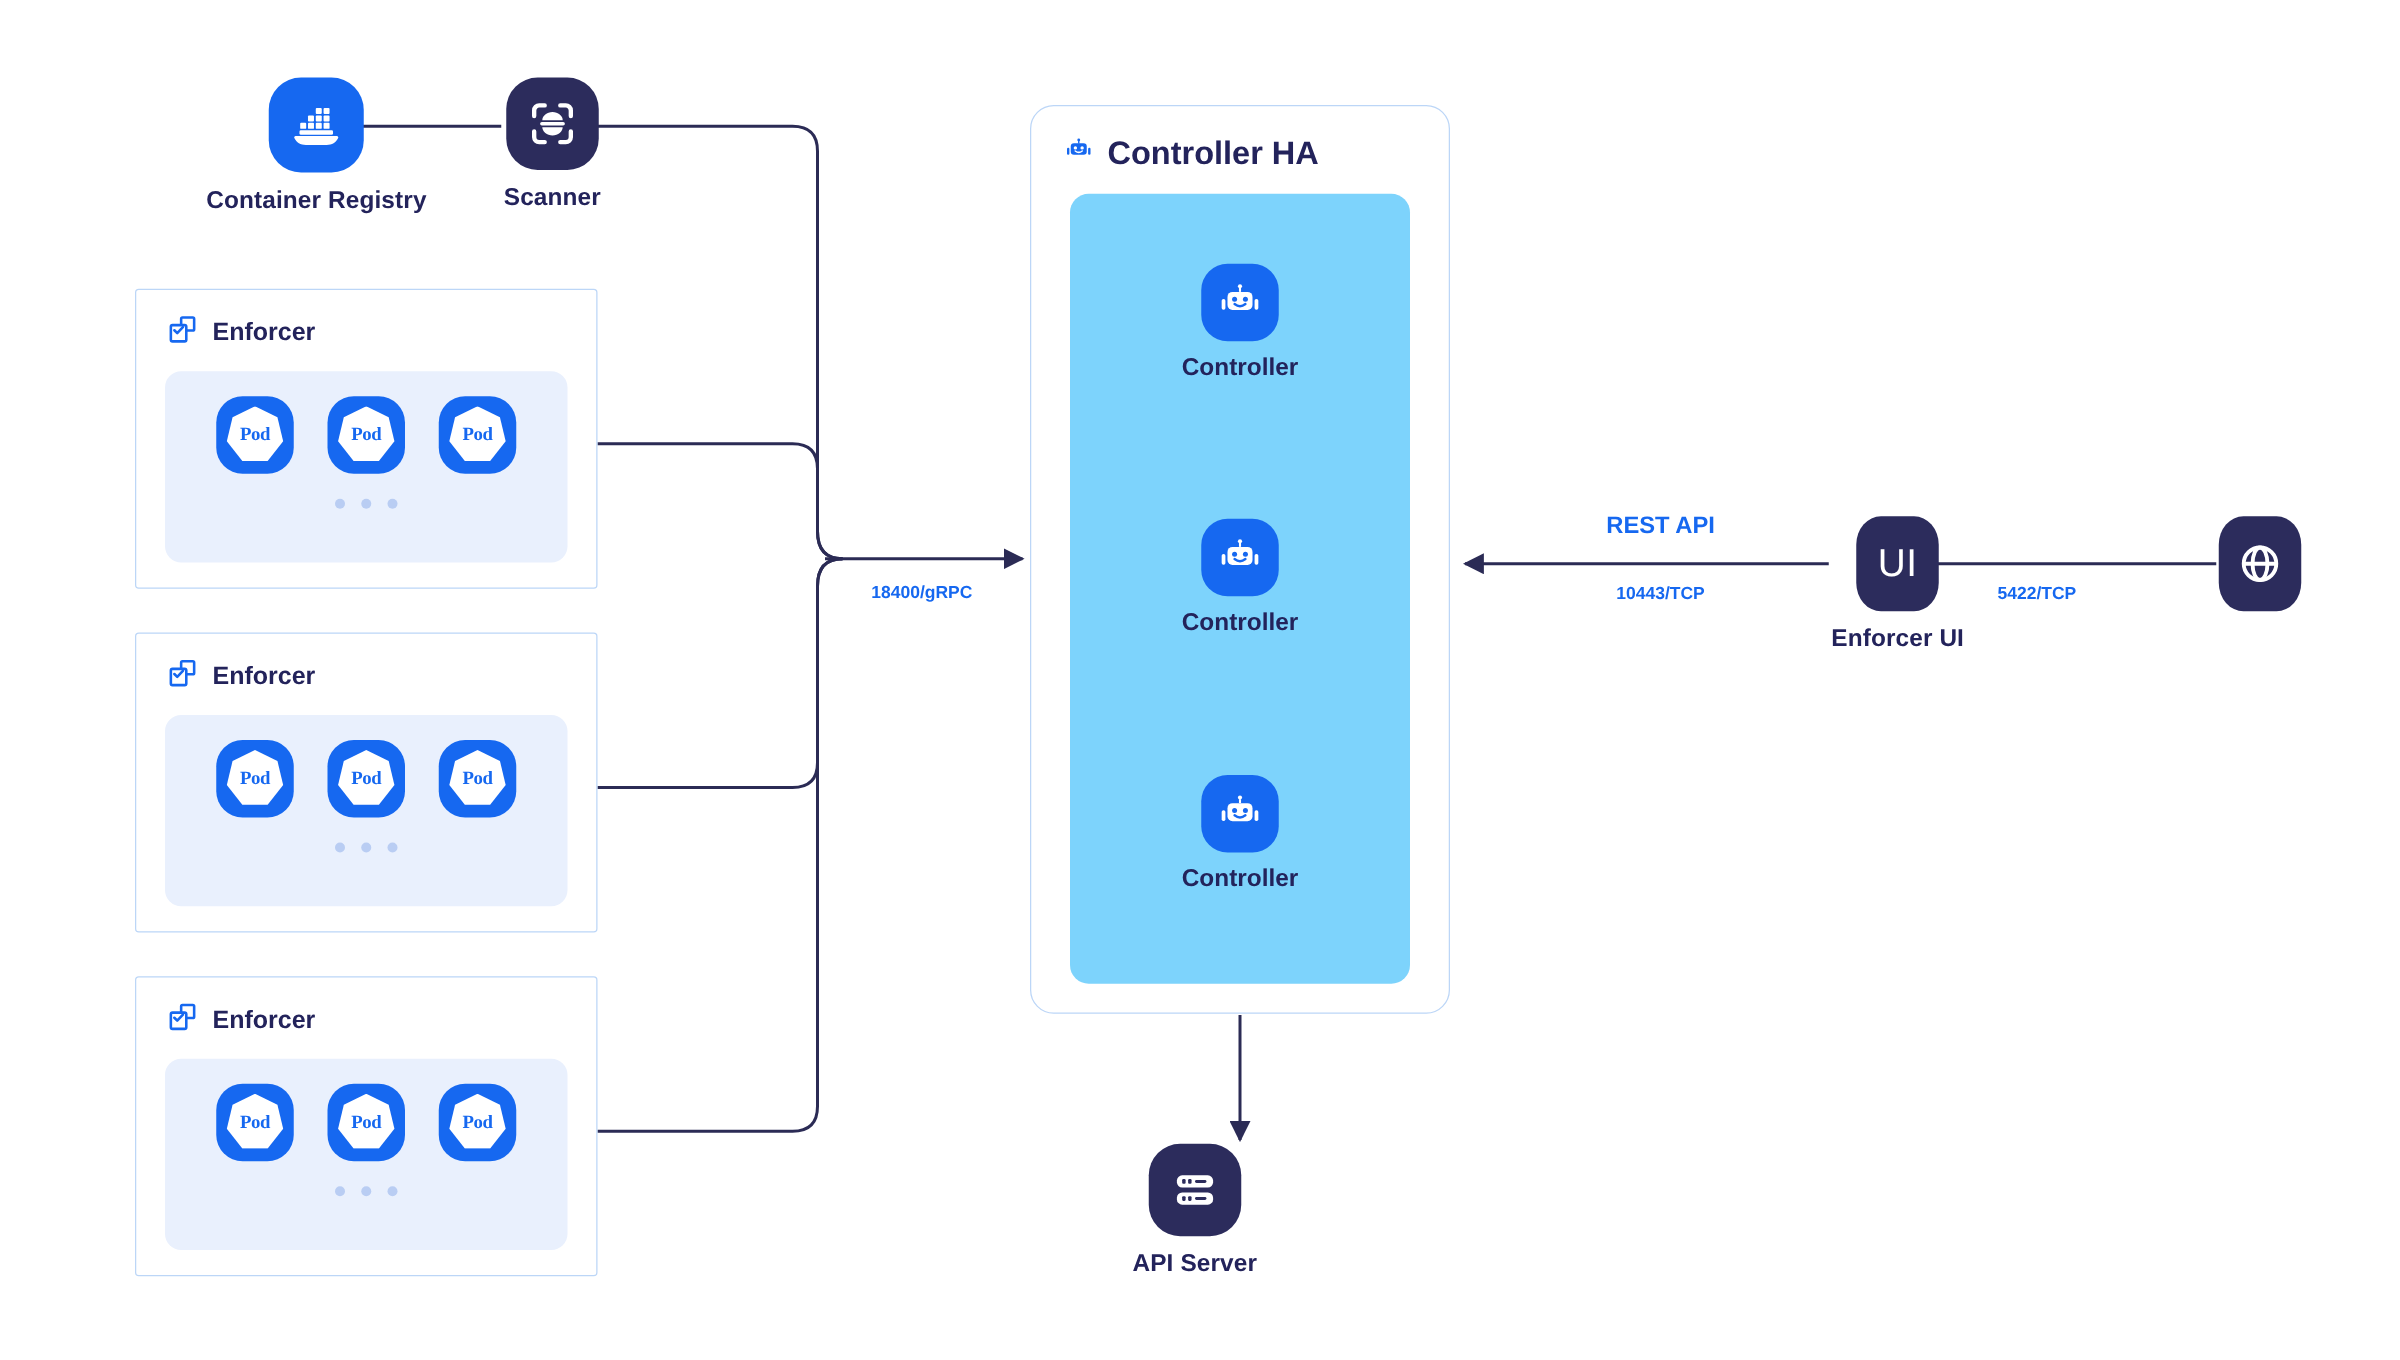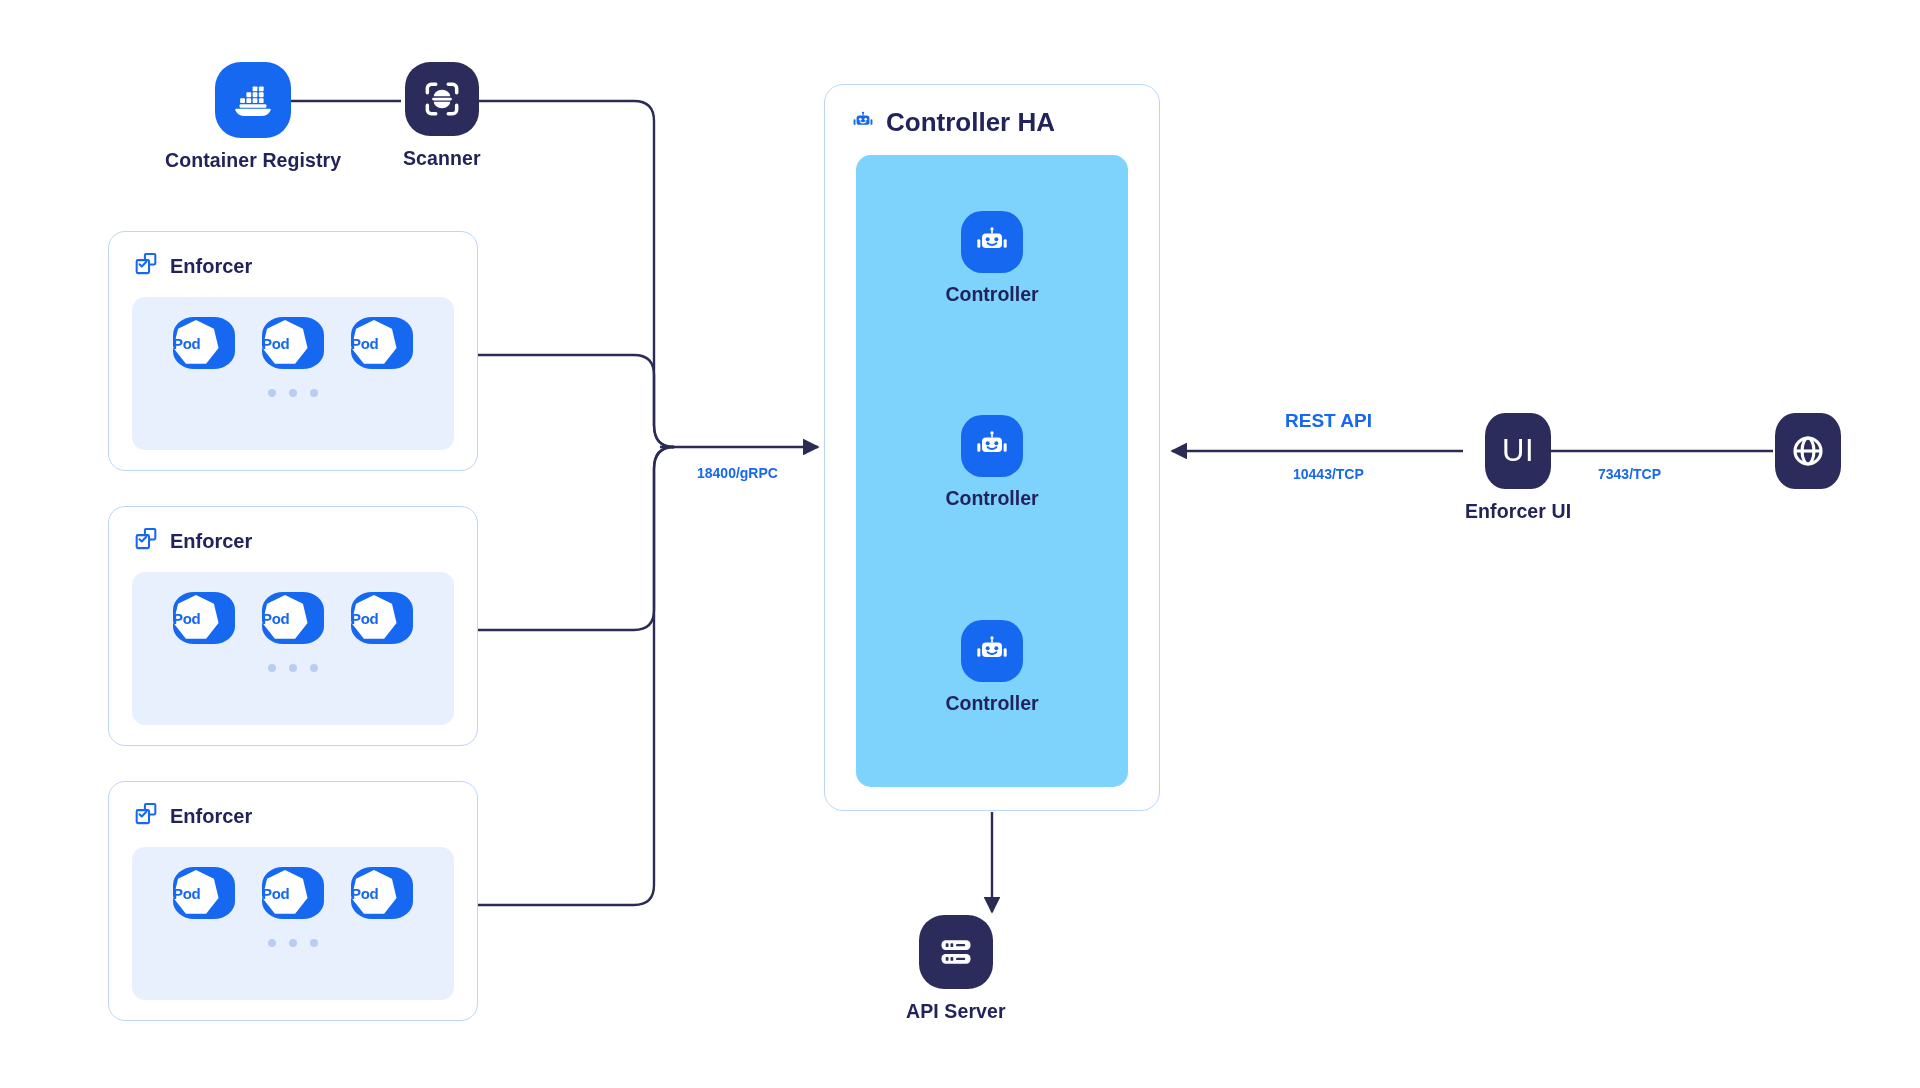--- a/index.html
+++ b/index.html
@@ -47,21 +47,21 @@
     color: #23235b;
     letter-spacing: .1px;
     white-space: nowrap;
   }
   
   .enforcer-card {
     position: absolute;
     width: 370px;
     height: 240px;
     border: 1.6px solid #bcd6f7;
-    border-radius: 17px;
+    border-radius: 3px;
     background: #ffffff;
     box-sizing: border-box;
   }
   .enforcer-head {
     display: flex;
     align-items: center;
     gap: 11px;
     padding: 19px 0 0 24px;
   }
   .enforcer-title {
@@ -79,26 +79,28 @@
     border-radius: 13px;
   }
   .pod-row {
     display: flex;
     justify-content: center;
     gap: 27px;
     padding-top: 20px;
   }
   .pod {
     width: 62px;
-    height: 52px;
+    height: 62px;
     background: #1668f0;
     border-radius: 34%;
     display: flex;
     align-items: center;
+    justify-content: center;
     position: relative;
+    font-family: Liberation Serif, serif;
   }
   .pod .hept {
     position: absolute;
     width: 46px;
     height: 46px;
     background: #ffffff;
     clip-path: polygon(50% 0%, 89% 19%, 99% 61%, 72% 95%, 28% 95%, 1% 61%, 11% 19%);
   }
   .pod .pod-txt {
     position: relative;
@@ -214,21 +216,21 @@
 
     <path d="M 992 531 L 992 617" stroke="#2b2b55" stroke-width="2.6" fill="none" marker-start="url(#arrow-s)" marker-end="url(#arrow-s)"></path>
   </svg>
 
   <div class="edge-label" style="left:697px; top:465px;">18400/gRPC</div>
 
   <div class="edge-label big" style="left:1285px; top:410px;">REST API</div>
 
   <div class="edge-label" style="left:1293px; top:466px;">10443/TCP</div>
 
-  <div class="edge-label" style="left:1598px; top:466px;">7343/TCP</div>
+  <div class="edge-label" style="left:1598px; top:466px;">5422/TCP</div>
 
   <div class="node" style="left:403px; top:62px;">
     <div class="squircle" style="width:74px;height:74px;background:#2c2c5c;">
       <svg width="44" height="44" viewBox="0 0 24 24" aria-hidden="true">
         <g fill="none" stroke="#ffffff" stroke-width="1.9" stroke-linecap="round" stroke-linejoin="round">
           <path d="M4 8.6 V6.2 A2.2 2.2 0 0 1 6.2 4 H8.6"></path>
           <path d="M15.4 4 H17.8 A2.2 2.2 0 0 1 20 6.2 V8.6"></path>
           <path d="M20 15.4 V17.8 A2.2 2.2 0 0 1 17.8 20 H15.4"></path>
           <path d="M8.6 20 H6.2 A2.2 2.2 0 0 1 4 17.8 V15.4"></path>
         </g>

